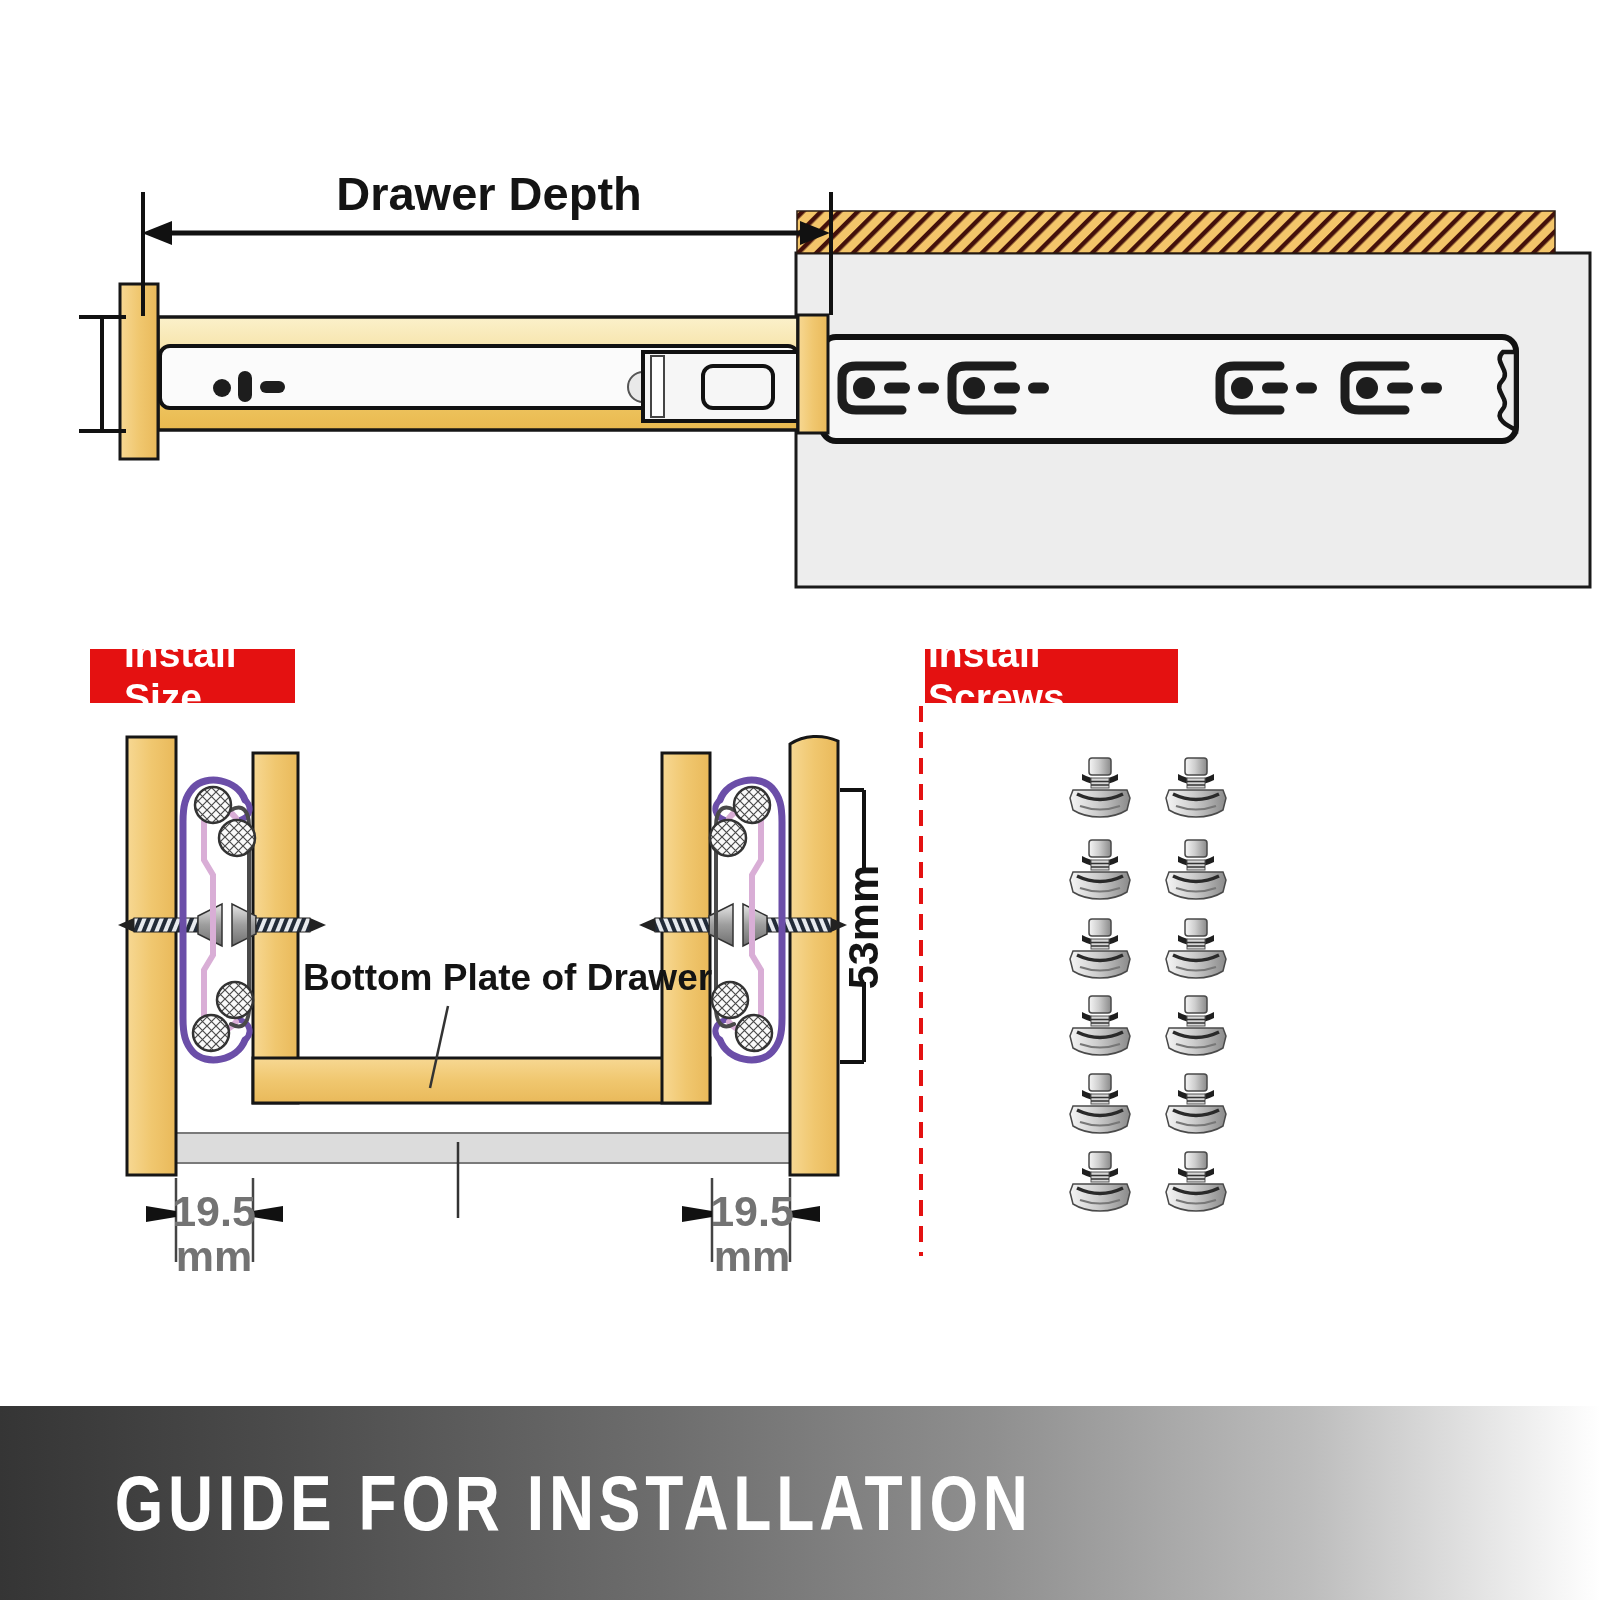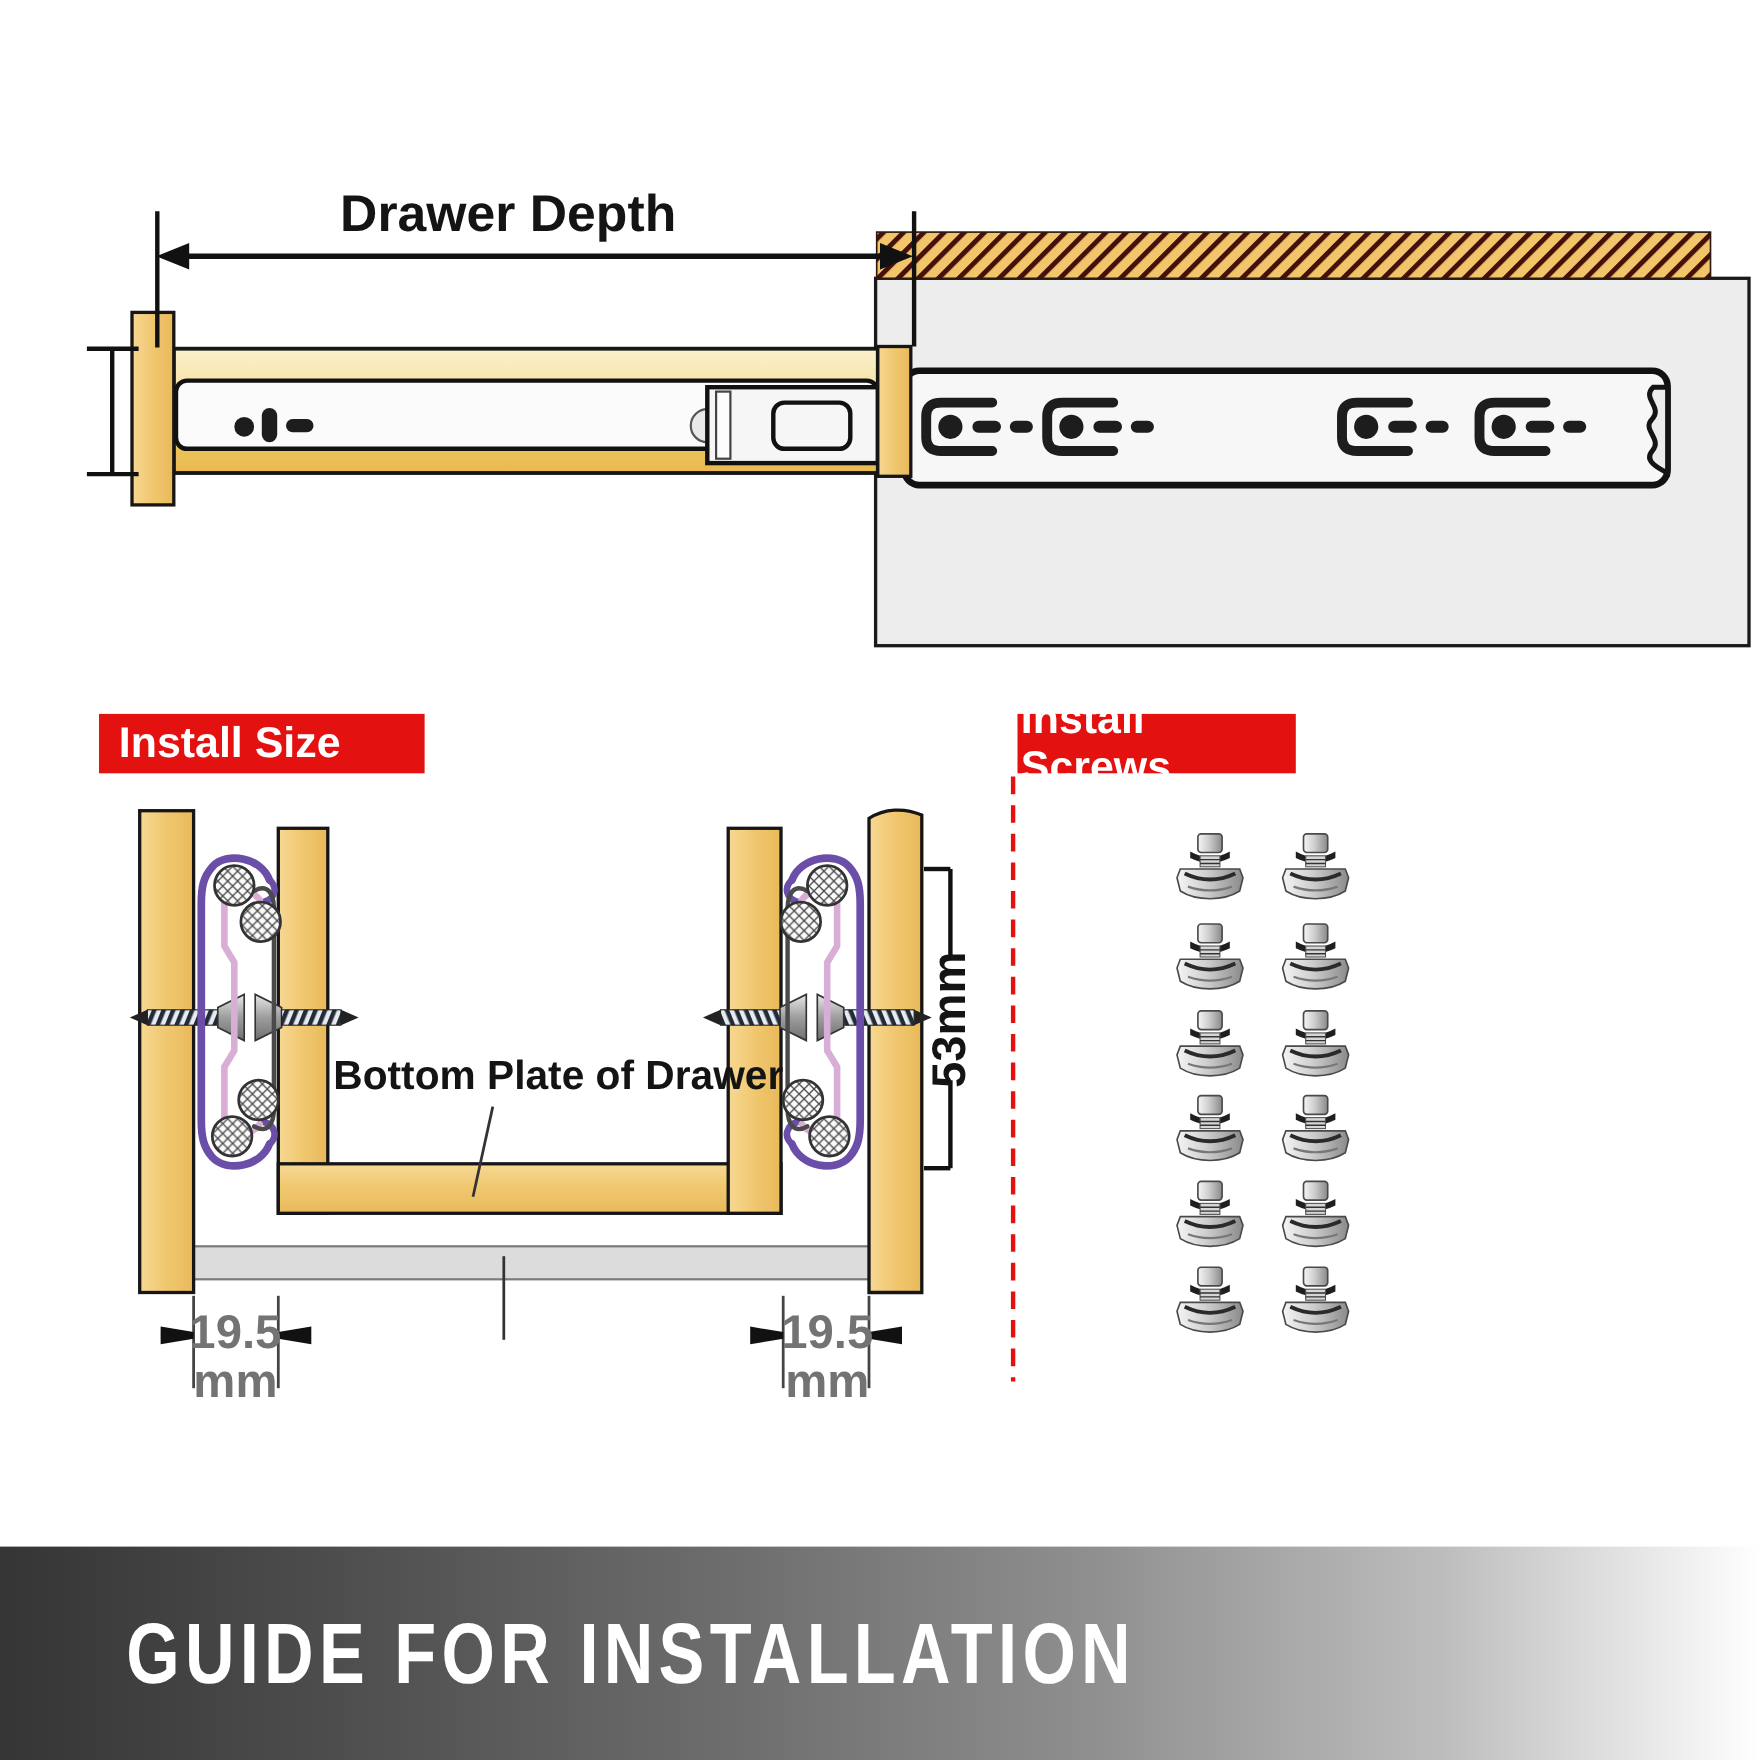--- a/index.html
+++ b/index.html
@@ -1,32 +1,32 @@
 <!DOCTYPE html>
 <html><head>
 <meta charset="utf-8">
 <style>
   html,body{margin:0;padding:0;background:#fff;}
   .page{position:relative;width:1600px;height:1600px;background:#fff;overflow:hidden;
         font-family:"Liberation Sans",sans-serif;}
   .art{position:absolute;left:0;top:0;}
   .lbl{position:absolute;color:#141414;font-weight:700;white-space:nowrap;}
-  .lbl-depth{left:287px;top:166px;width:350px;text-align:center;font-size:47px;}
+  .lbl-depth{left:314px;top:166px;width:350px;text-align:center;font-size:47px;}
   .lbl-height{left:62px;top:446px;font-size:47px;}
   .lbl-bottom-plate{left:303px;top:957px;font-size:37px;}
   .lbl-bottom-cabinet{left:327px;top:1219px;width:320px;text-align:center;font-size:39px;}
   .offset-block{position:absolute;width:98px;text-align:center;color:#737373;
                 font-weight:700;font-size:43px;line-height:1.04;}
   .offset-left{left:165px;top:1189px;}
   .offset-right{left:703px;top:1189px;}
   .lbl-53{position:absolute;left:777px;top:904px;width:170px;height:46px;text-align:center;
           font-size:43px;transform:rotate(-90deg);}
   .red-header{position:absolute;height:54px;background:#E41111;color:#fff;font-weight:700;
               font-size:39px;display:flex;align-items:center;box-sizing:border-box;}
-  .hdr-size{left:90px;top:649px;width:296px;padding-left:18px;}
+  .hdr-size{left:90px;top:649px;width:205px;padding-left:34px;}
   .hdr-screws{left:925px;top:649px;width:253px;padding-left:3px;}
   .footer{position:absolute;left:0;top:1406px;width:1600px;height:194px;
           background:linear-gradient(90deg,#353535 0%,#4c4c4c 18%,#6e6e6e 42%,
                      #8f8f8f 62%,#bdbdbd 82%,#ffffff 100%);
           display:flex;align-items:center;justify-content:flex-start;}
   .footer-text{color:#fff;font-weight:700;font-size:78px;letter-spacing:6px;
                transform:scaleX(0.80);white-space:nowrap;}
 </style>
 </head>
 <body>

